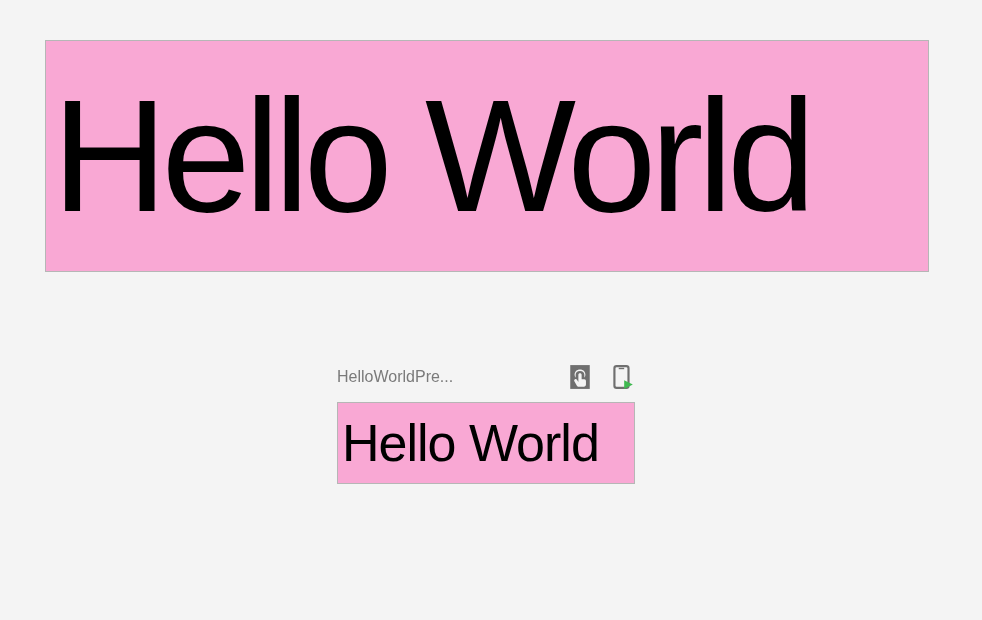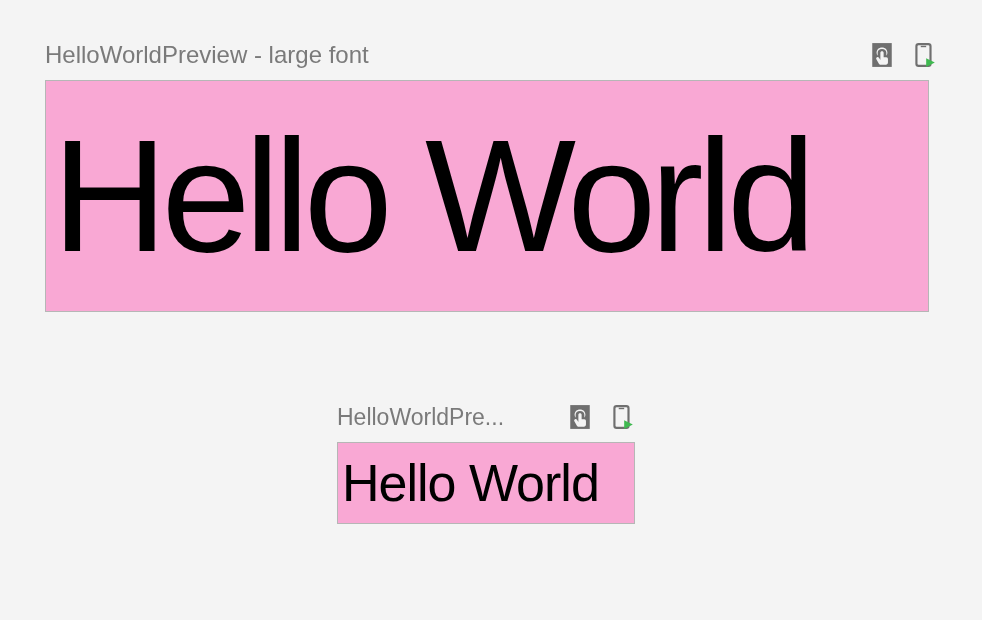--- a/index.html
+++ b/index.html
@@ -81,46 +81,27 @@
       color: #000;
       white-space: nowrap;
     }
 
     .second-block {
       width: 298px;
       margin-left: 292px;
     }
     .second-block .preview-title {
       max-width: 190px;
-      font-size: 23px;
+      font-size: 16px;
     }
   </style>
 </head>
 <body>
 
 <div class="preview-block">
-  <div class="preview-header">
-    <div class="preview-title">HelloWorldPreview - large font</div>
-    <div class="preview-actions">
-      <div class="icon-btn">
-        <svg width="26" height="26" viewBox="0 0 24 24">
-          <rect x="3" y="1" width="18" height="22" fill="#6f6f6f"></rect>
-          <path d="M12 5 C9 5 7 7 7 10 C7 11 7.3 12 8 12.8 L8 10 C8 8 9.5 6.5 12 6.5 C14.5 6.5 16 8 16 10 L16 12.8 C16.7 12 17 11 17 10 C17 7 15 5 12 5 Z" fill="#f4f4f4"></path>
-          <path d="M10.5 10 C10.5 9 11 8.5 12 8.5 C13 8.5 13.5 9 13.5 10 L13.5 14 L16 14 C17 14 17.5 14.8 17.5 15.8 L17.5 19 C17.5 20 16.8 21 15.5 21 L11 21 C10 21 9.4 20.5 9 19.8 L6.8 16 C6.4 15.3 6.6 14.5 7.3 14.1 C8 13.7 8.8 14 9.2 14.6 L10.5 16.5 Z" fill="#f4f4f4"></path>
-        </svg>
-      </div>
-      <div class="icon-btn">
-        <svg width="26" height="26" viewBox="0 0 24 24">
-          <rect x="5" y="2" width="13" height="20" rx="2" fill="none" stroke="#6f6f6f" stroke-width="2"></rect>
-          <rect x="9" y="3.5" width="5" height="1.3" fill="#6f6f6f"></rect>
-          <path d="M14 15 L22 19 L14 23 Z" fill="#3fb950"></path>
-        </svg>
-      </div>
-    </div>
-  </div>
   <div class="preview-canvas large">
     <div class="hello-text">Hello World</div>
   </div>
 </div>
 
 <div class="preview-block second-block">
   <div class="preview-header">
     <div class="preview-title">HelloWorldPre...</div>
     <div class="preview-actions">
       <div class="icon-btn">

